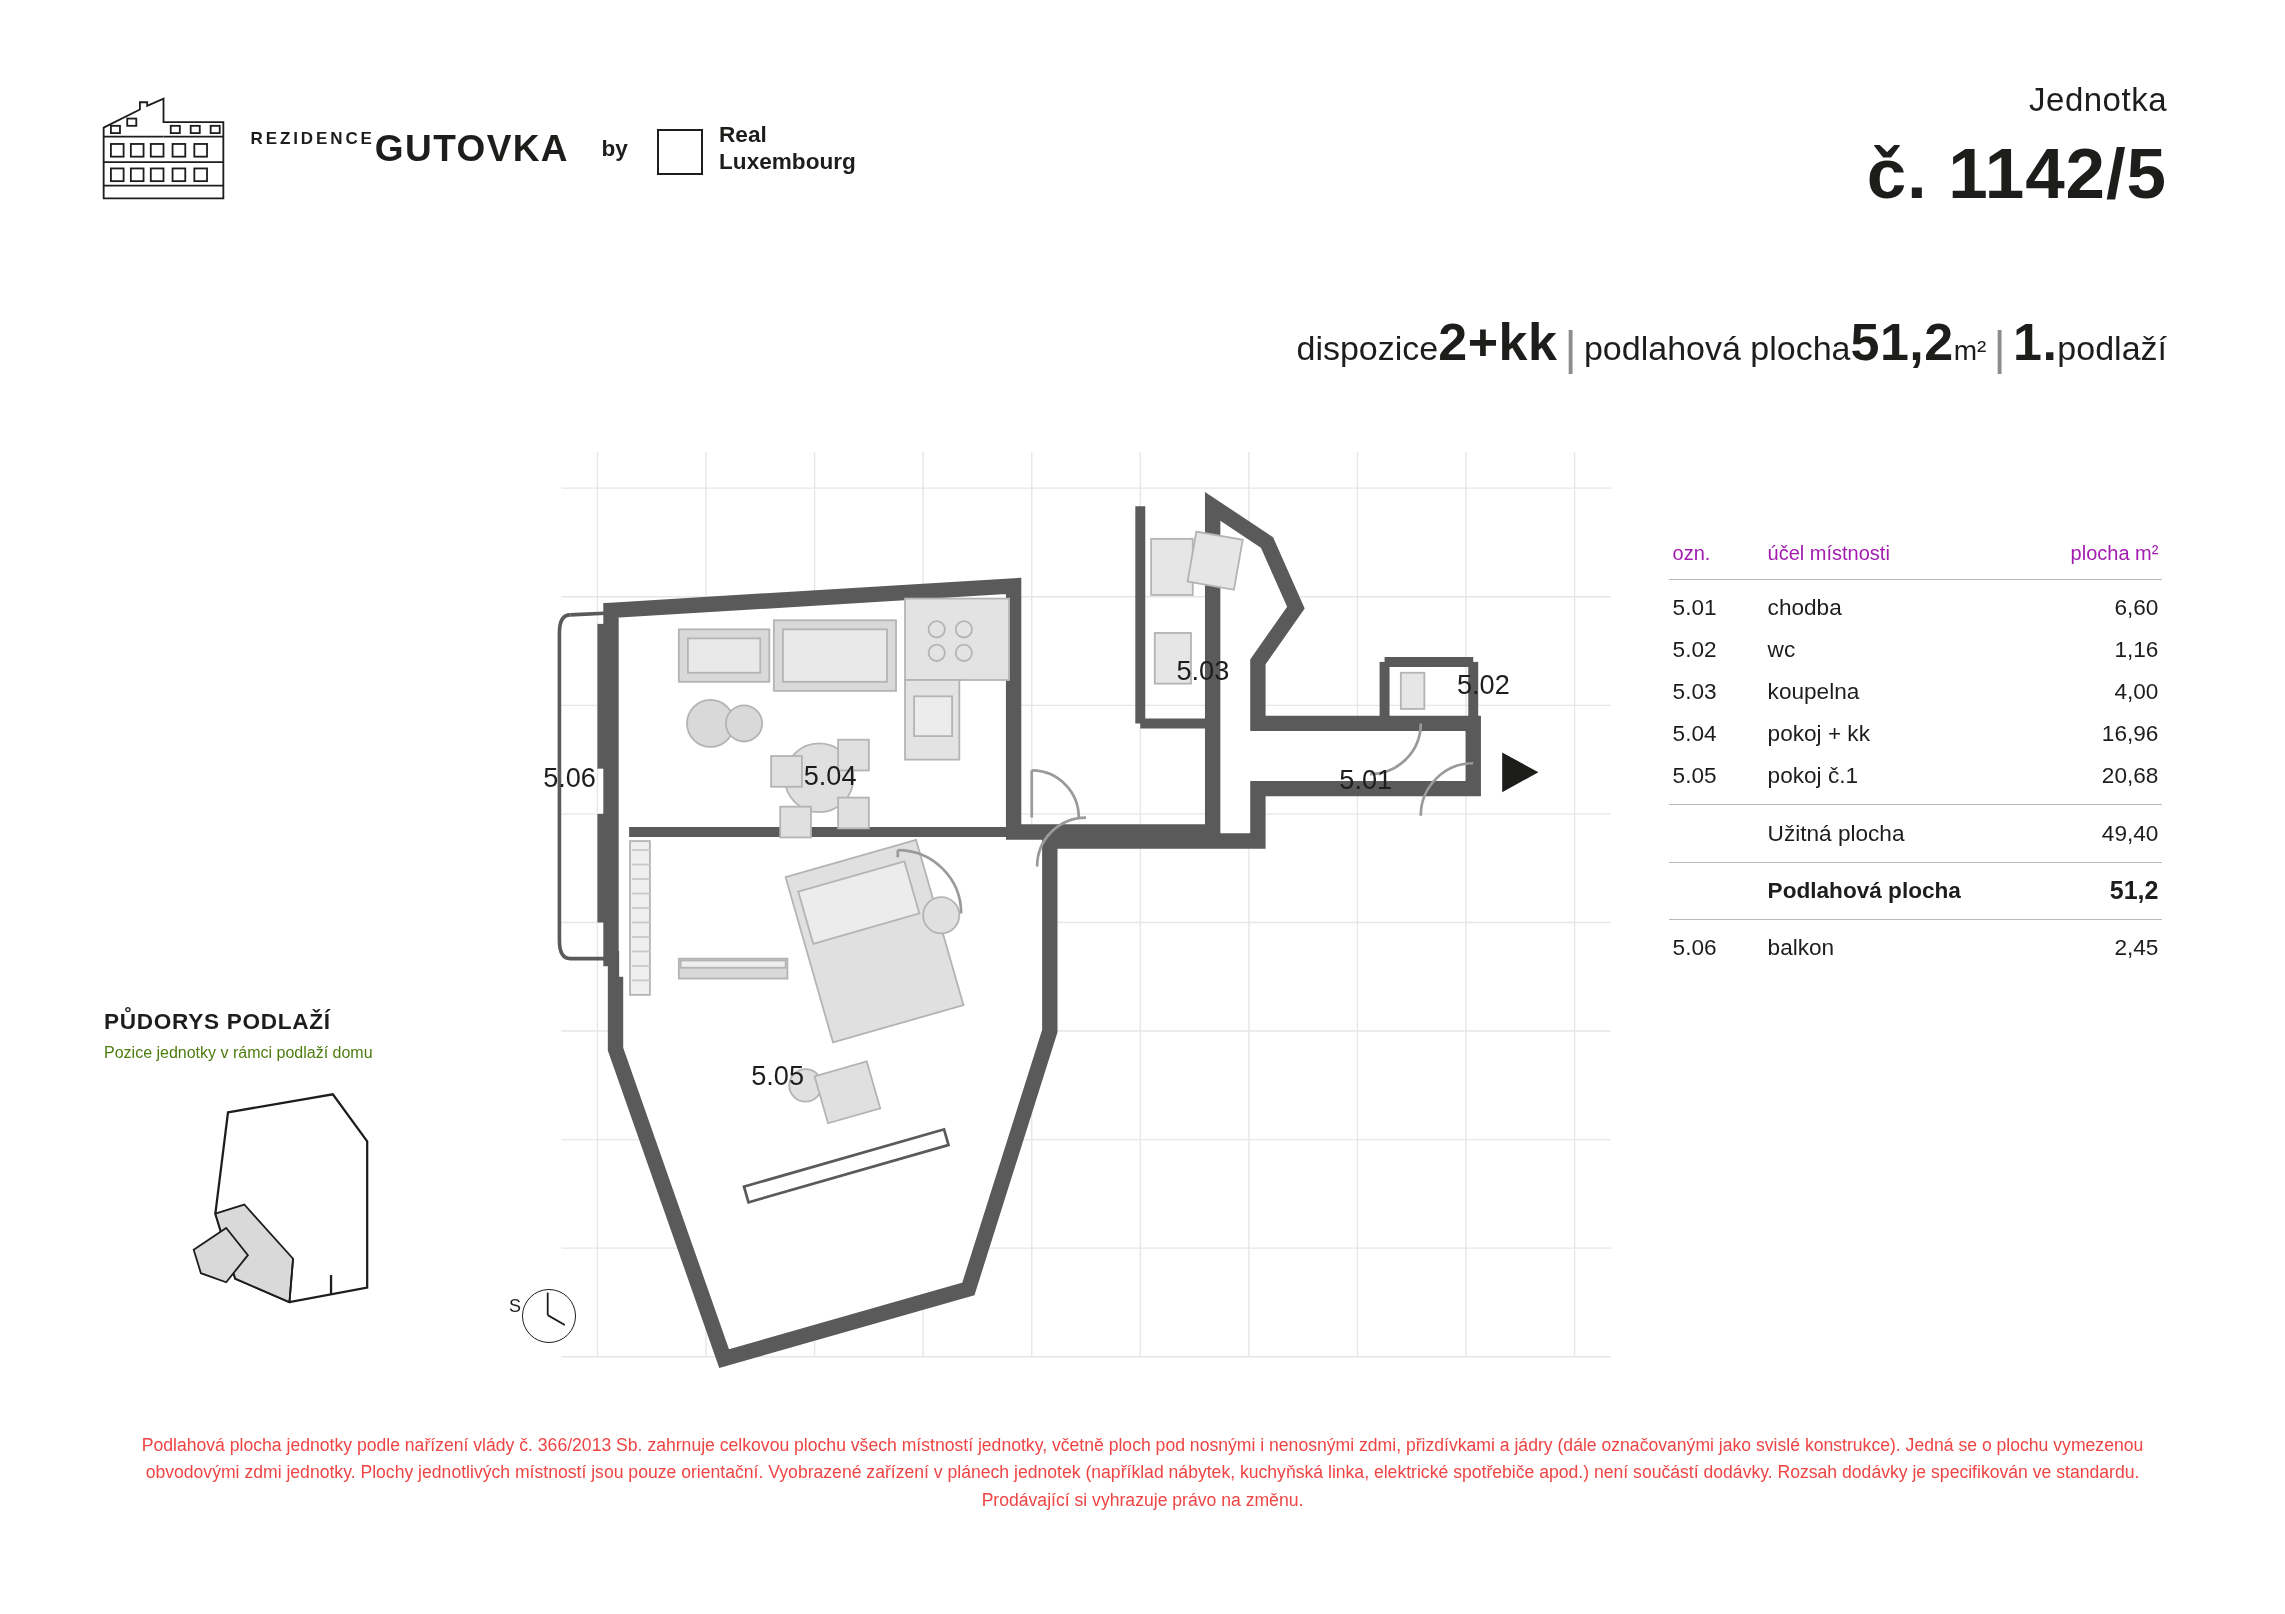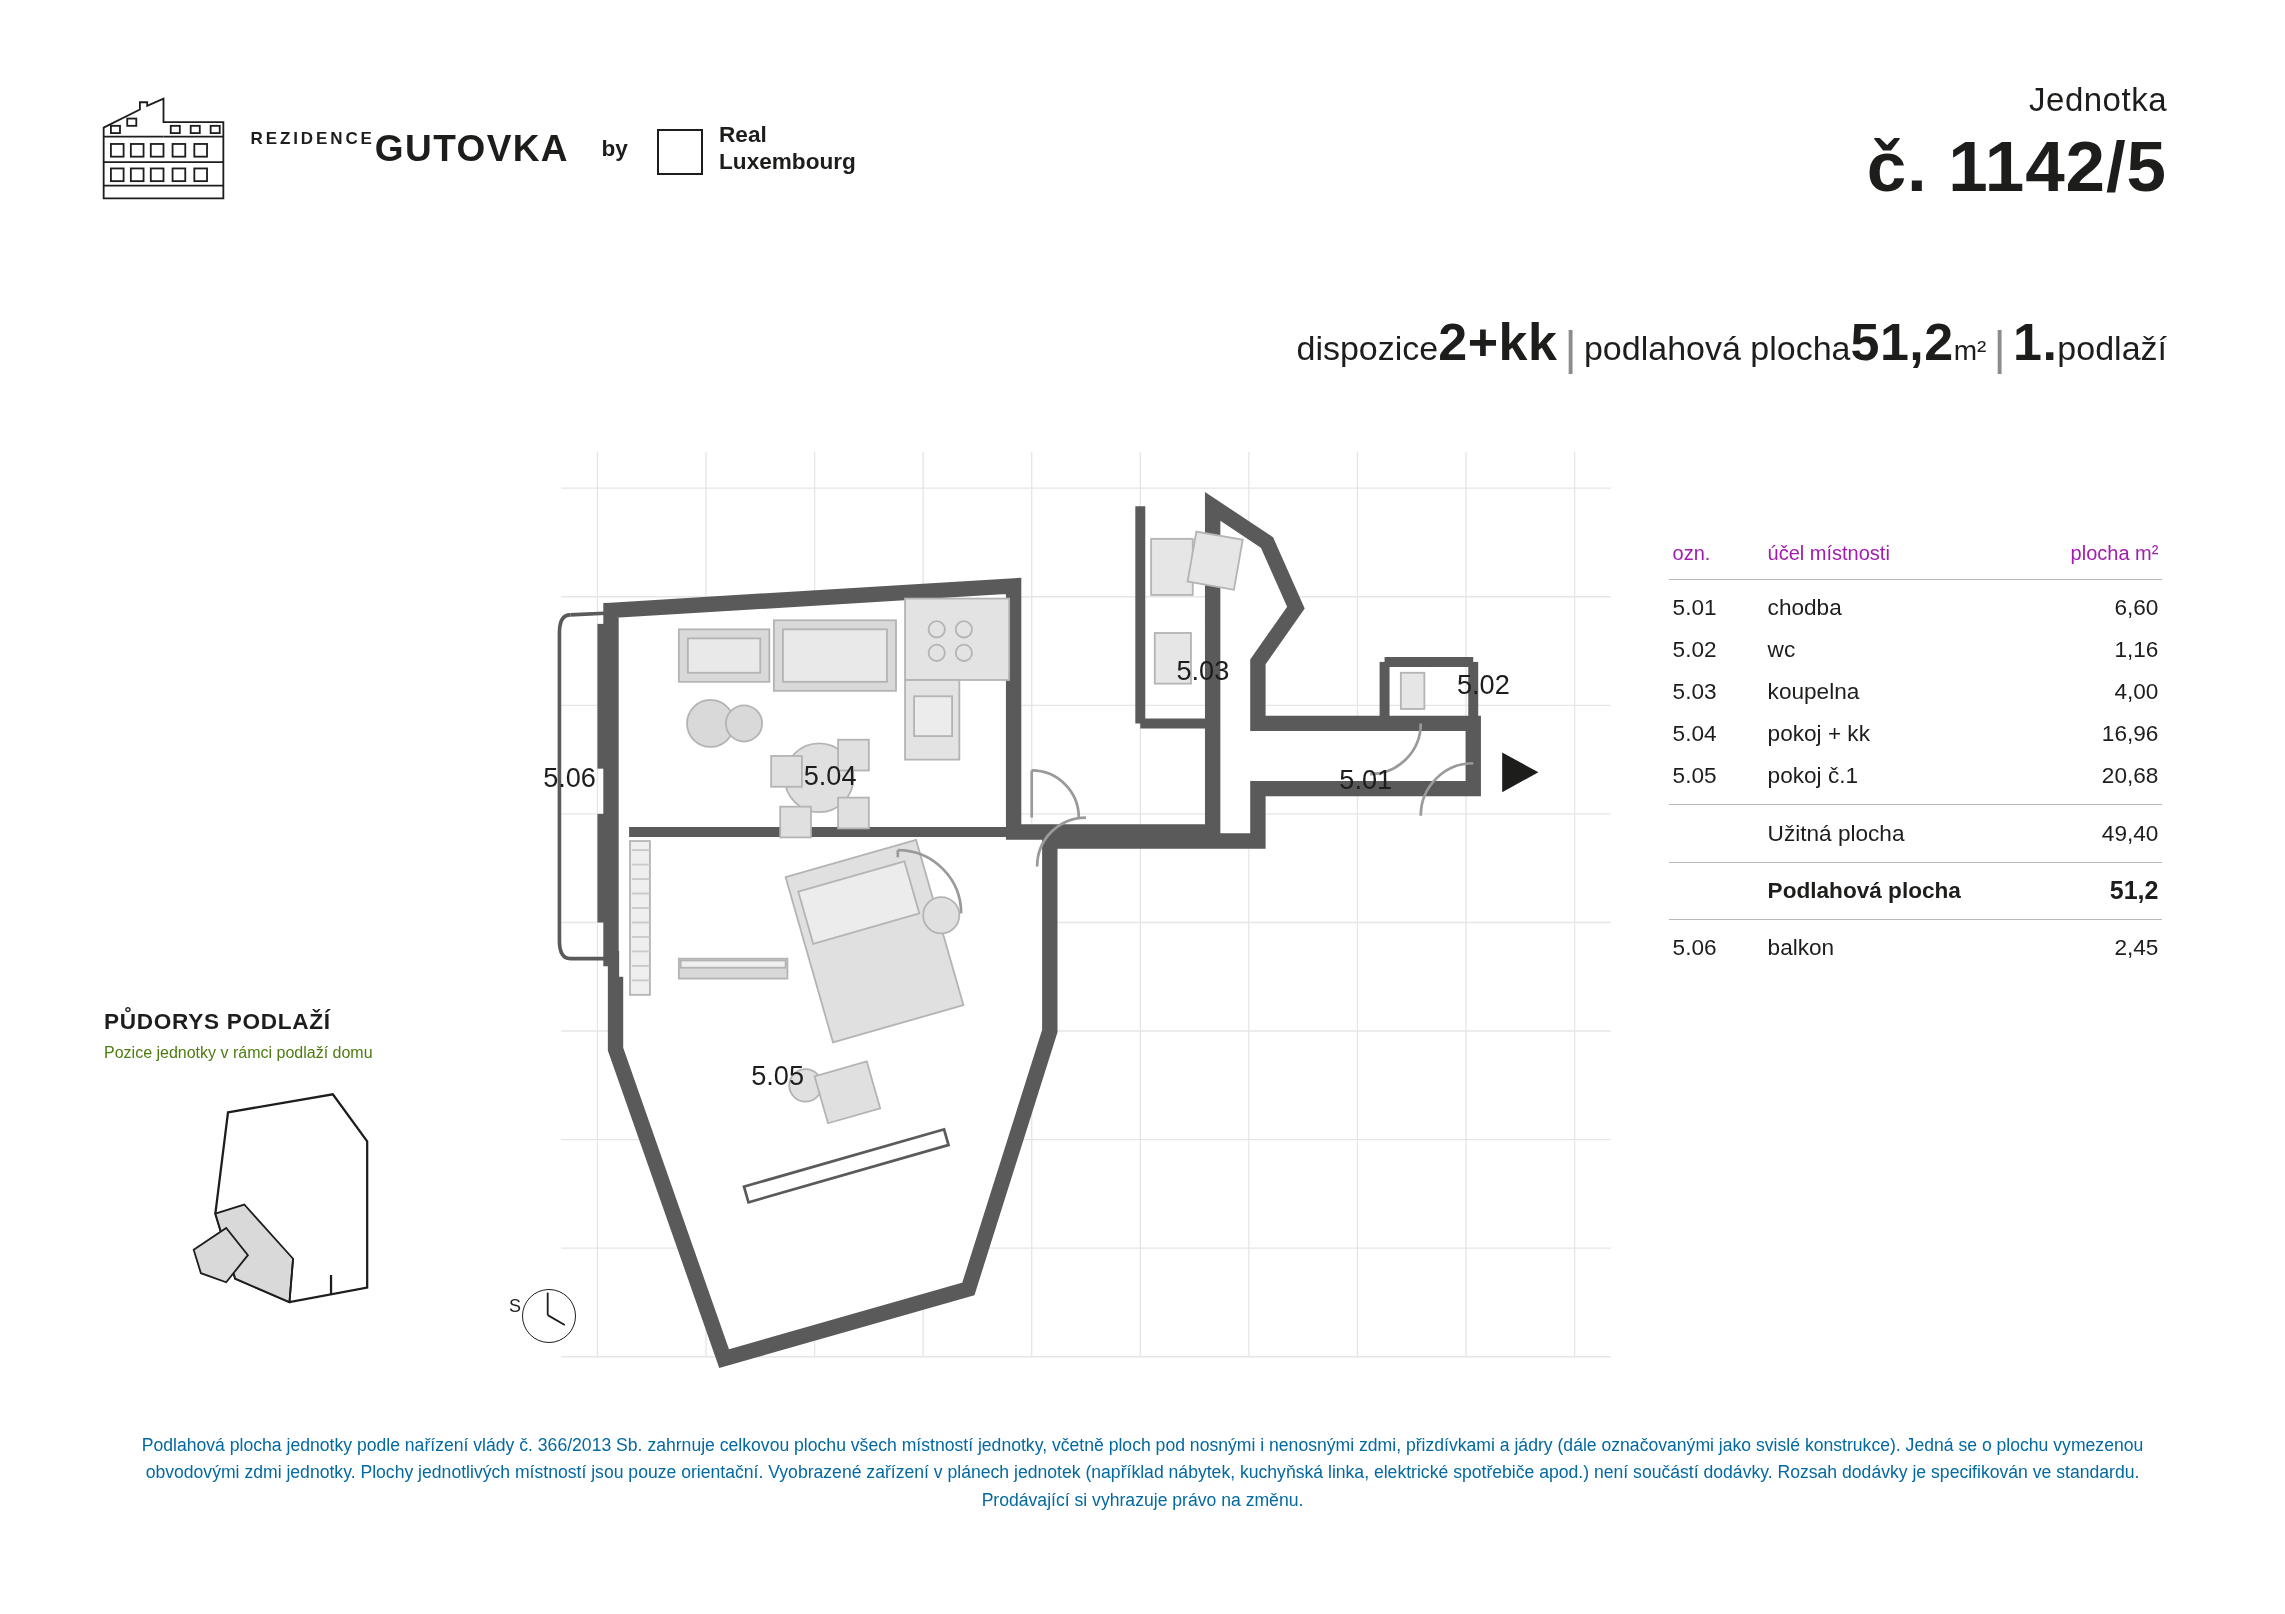--- a/index.html
+++ b/index.html
@@ -75,21 +75,21 @@
 
   .unit-block {
     position: absolute;
     right: 118px;
     top: -13.6px;
     text-align: right;
   }
   .unit-label {
     font-size: 33px;
     letter-spacing: 0.5px;
-    margin-bottom: 12px;
+    margin-bottom: 19px;
   }
   .unit-number {
     font-size: 71px;
     font-weight: 700;
     letter-spacing: 0.9px;
     line-height: 1;
   }
 
   
   .summary {
@@ -202,21 +202,21 @@
   .footer {
     position: absolute;
     left: 0;
     bottom: 63px;
     width: 100%;
     text-align: center;
   }
   .footer .disclaimer {
     font-size: 17.6px;
     line-height: 1.55;
-    color: #0369a1;
+    color: #ef4444;
     max-width: 2081px;
     margin: 0 auto 38px auto;
     padding: 0 54px;
   }
   .footer .web {
     font-size: 22.6px;
     letter-spacing: 1.8px;
   }
 </style>
 </head>

